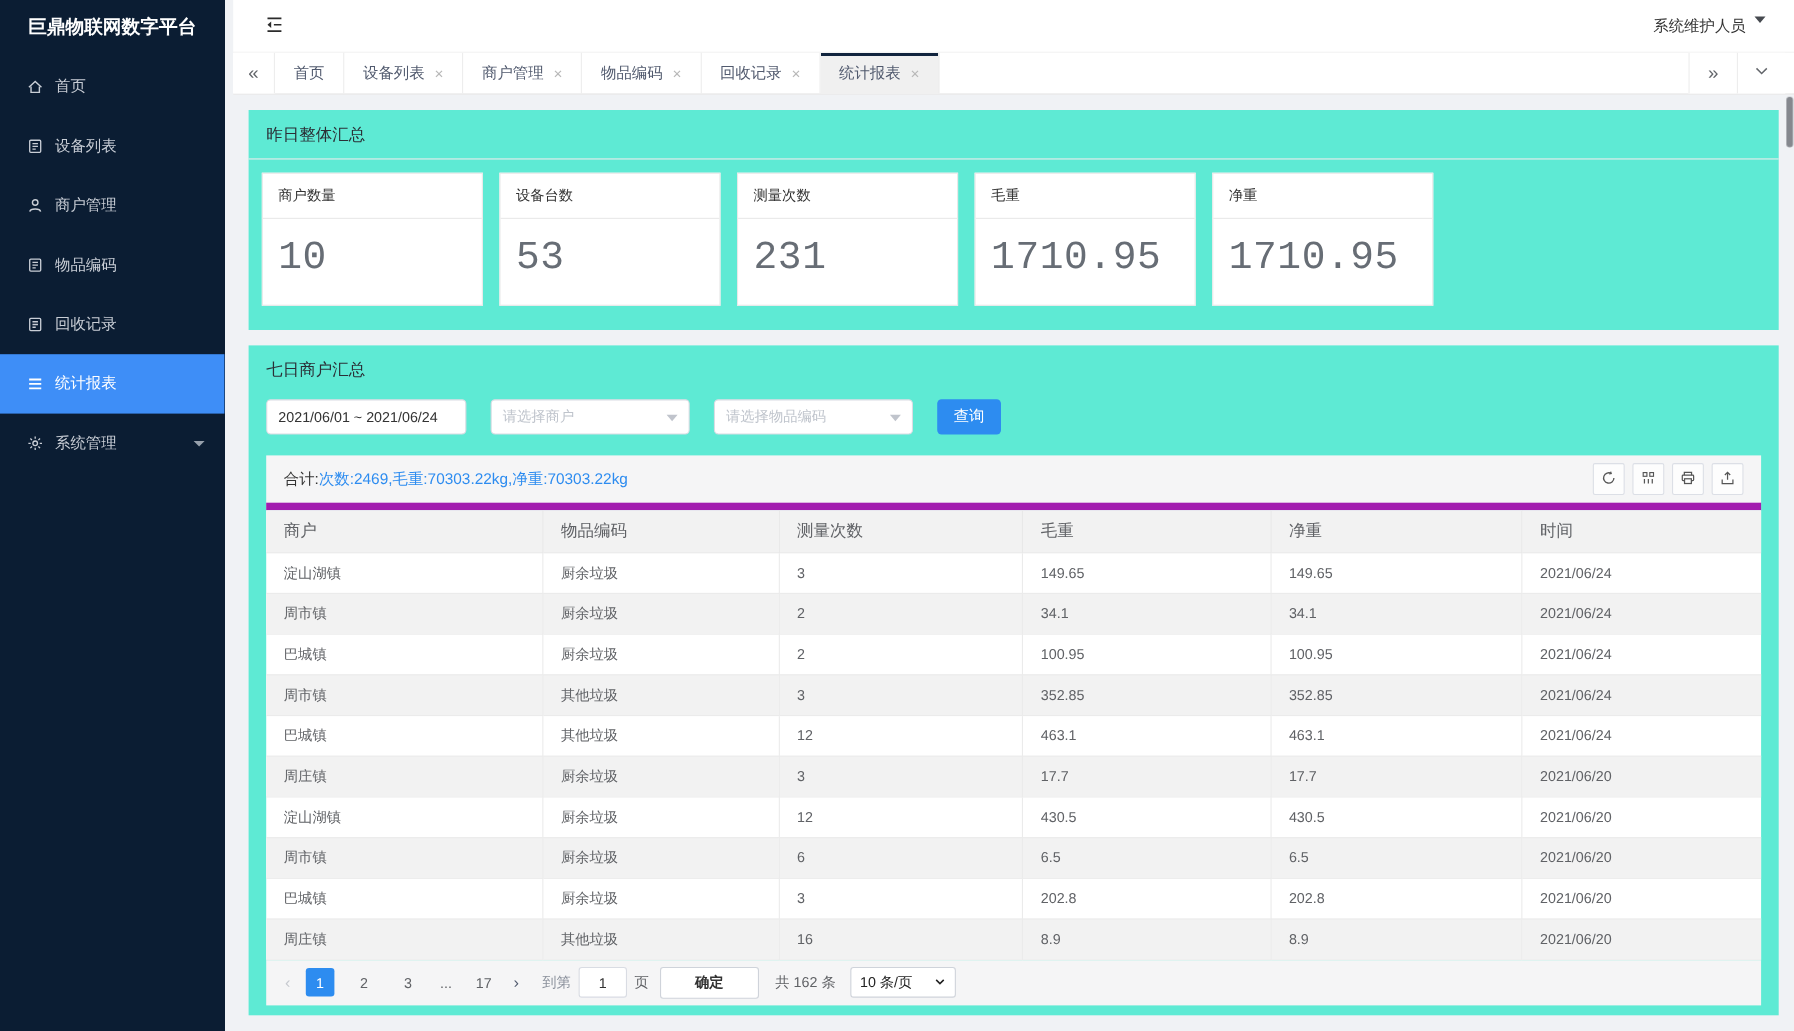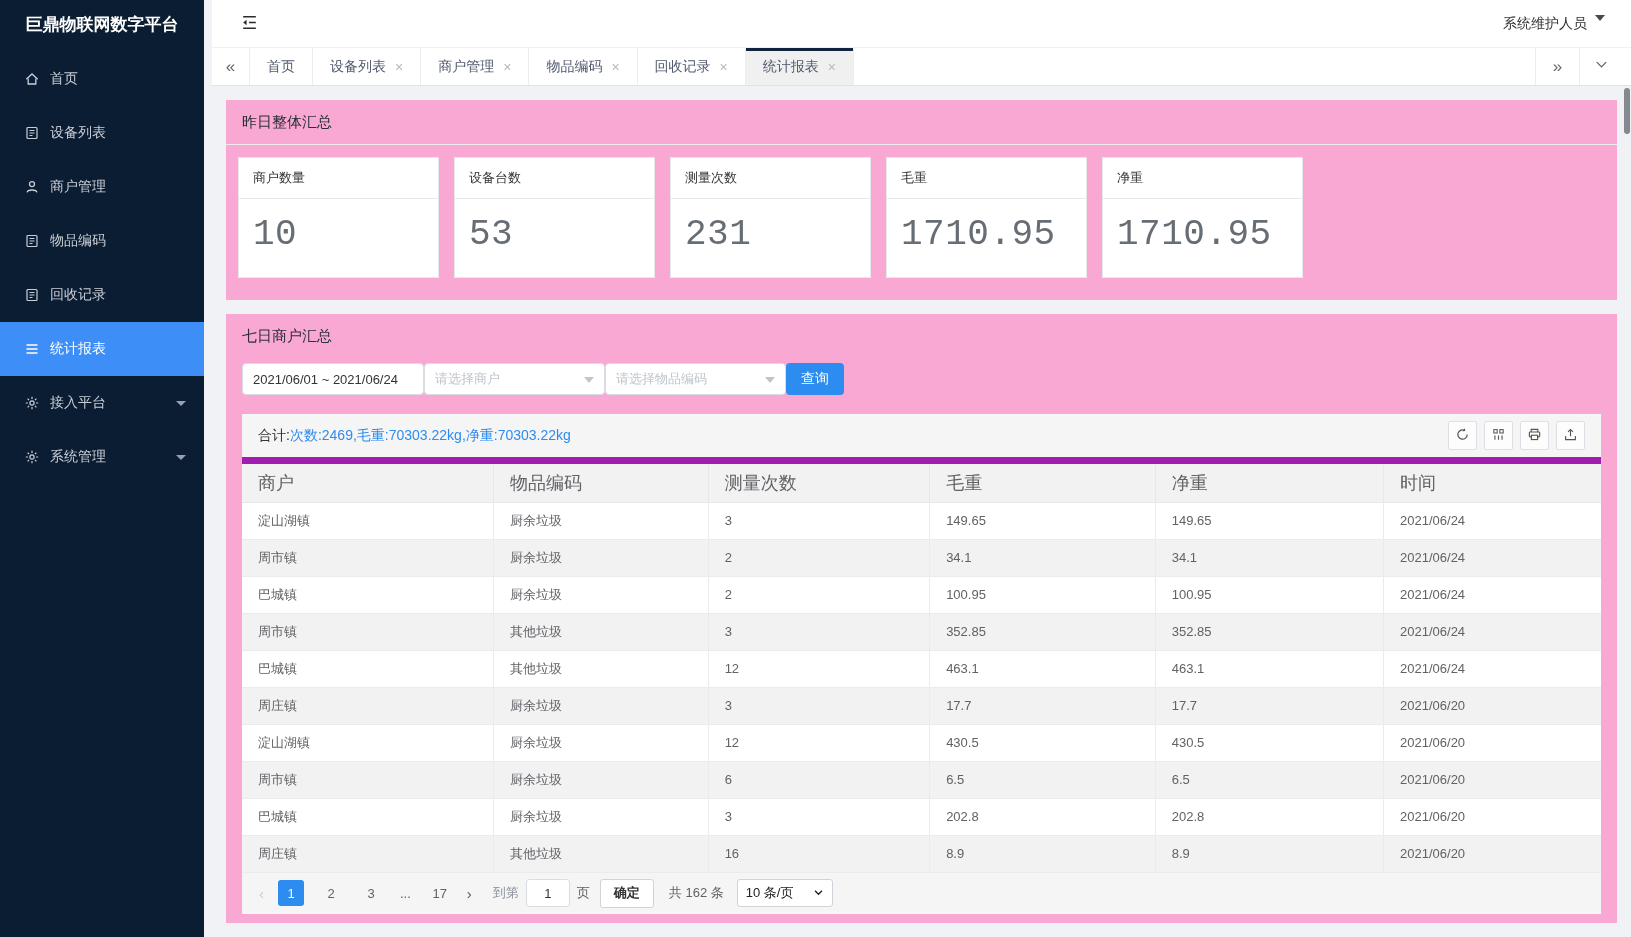--- a/index.html
+++ b/index.html
@@ -30,61 +30,61 @@
   .tab-list { display:flex; align-items:stretch; }
   .tab { display:flex; align-items:center; gap:9px; padding:0 17px; font-size:14px; color:#515a6e; border-right:1px solid #ededed; cursor:pointer; white-space:nowrap; }
   .tab.active { background:#f0f0f0; box-shadow:inset 0 3px 0 0 #11243e; }
   .tab-close { color:#b8b8b8; font-size:14px; line-height:1; }
   .tab-spacer { flex:1; }
   .tab-nav.right { width:44px; border-left:1px solid #ededed; border-right:none; }
   .tab-nav.right svg { width:15px; height:15px; }
 
   
   .content { flex:1; padding:14px; overflow:hidden; display:flex; flex-direction:column; }
-  .card { background:#f9a8d4; }
+  .card { background:#5eead4; }
   .card-title { padding:13px 16px 12px; font-size:15px; color:#2b2f36; }
   .summary-card { margin-bottom:14px; flex:none; }
   .summary-card .card-title { border-bottom:1px solid #ececec; }
   .stats-row { display:flex; gap:15px; padding:12px 12px 22px;font-family:Liberation Mono, monospace; }
   .stat-card { width:201px; border:1px solid #e8e8e8; background:#fff; }
   .stat-label { padding:11px 14px; font-size:13px; color:#333; border-bottom:1px solid #e8e8e8; }
   .stat-value { padding:15px 14px 22px; font-size:36px; color:#676d75; letter-spacing:.5px; }
 
   .report-card { flex:1; display:flex; flex-direction:column; overflow:hidden; }
-  .filter-row { display:flex; align-items:flex-start; padding:5px 16px 16px; }
+  .filter-row { display:flex; align-items:flex-start; gap:22px; padding:5px 16px 16px; }
   .date-input { width:182px; height:32px; border:1px solid #d9dce3; border-radius:4px; padding:0 10px; font-size:13px; color:#333; background:#fff; font-family:inherit; }
   .select { width:181px; height:32px; border:1px solid #d9dce3; border-radius:4px; padding:0 26px 0 10px; font-size:13px; color:#bfc4cc; display:flex; align-items:center; position:relative; background:#fff; cursor:pointer; }
   .select-caret { position:absolute; right:10px; top:13px; width:0; height:0; border-left:5px solid transparent; border-right:5px solid transparent; border-top:6px solid #c0c4cc; }
   .search-btn { height:32px; padding:0 15px; background:#2d8cf0; color:#fff; border:none; border-radius:4px; font-size:14px; cursor:pointer; font-family:inherit; }
 
   .table-panel { margin:3px 16px 0; flex:none; }
   .panel-toolbar { background:#f5f5f6; height:50px; padding:0 16px; display:flex; align-items:center; justify-content:space-between; border-bottom:7px solid #a21caf; }
   .totals { font-size:14px; color:#333; }
   .totals .blue { color:#2d8cf0; }
   .tool-btns { display:flex; gap:7px; }
   .tool-btn { width:29px; height:29px; border:1px solid #dcdfe6; border-radius:2px; background:#fdfdfd; display:flex; align-items:center; justify-content:center; cursor:pointer; color:#555; }
   .tool-btn svg { width:15px; height:15px; }
 
   table { width:100%; border-collapse:collapse; table-layout:fixed; background:#fff; }
-  thead th { background:#f2f2f2; font-weight:400; text-align:left; font-size:18px; color:#606266; height:38px; padding:0 16px; border-bottom:1px solid #e8e8e8; border-right:1px solid #e8e8e8; }
+  thead th { background:#f2f2f2; font-weight:400; text-align:left; font-size:15px; color:#606266; height:38px; padding:0 16px; border-bottom:1px solid #e8e8e8; border-right:1px solid #e8e8e8; }
   tbody td { height:37px; padding:0 16px; font-size:13px; color:#606266; border-bottom:1px solid #ebebeb; border-right:1px solid #ebebeb; }
   thead th:last-child, tbody td:last-child { border-right:none; }
   tbody tr:nth-child(even) { background:#f2f2f2; }
   th:nth-child(1){width:18.5%} th:nth-child(2){width:15.8%} th:nth-child(3){width:16.3%}
   th:nth-child(4){width:16.6%} th:nth-child(5){width:16.8%}
 
   .panel-footer { background:#f5f5f6; height:41px; display:flex; align-items:center; padding:0 10px; gap:7px; font-size:13px; color:#606266; }
   .pg-arrow { padding:0 7px; font-size:15px; cursor:pointer; background:none; border:none; color:#515a6e; font-family:inherit; }
   .pg-arrow.disabled { color:#c6c9cf; cursor:default; }
   .pg-num { min-width:26px; height:26px; display:inline-flex; align-items:center; justify-content:center; border-radius:3px; cursor:pointer; padding:0 4px; }
   .pg-num.active { background:#2d8cf0; color:#fff; }
   .pg-ellipsis { padding:0 2px; color:#606266; }
   .jump-label { margin-left:7px; color:#8b919c; }
   .jump-input { width:44px; height:28px; border:1px solid #d9dce3; border-radius:3px; text-align:center; font-size:13px; color:#333; background:#fff; font-family:inherit; }
-  .confirm-btn { height:29px; padding:0 13px; border:1px solid #cfd3da; background:#fff; border-radius:3px; font-size:13px; font-weight:bold; color:#333; margin-left:3px; cursor:pointer; font-family:inherit; }
+  .confirm-btn { height:29px; padding:0 31px; border:1px solid #cfd3da; background:#fff; border-radius:3px; font-size:13px; font-weight:bold; color:#333; margin-left:3px; cursor:pointer; font-family:inherit; }
   .total-text { margin-left:8px; }
   .size-select { height:28px; border:1px solid #cfd3da; background:#fff; display:flex; align-items:center; gap:20px; padding:0 8px; border-radius:3px; margin-left:6px; cursor:pointer; color:#222; }
   .size-select svg { width:11px; height:11px; }
 
   .scroll-thumb { position:fixed; right:1px; top:88px; width:6px; height:46px; border-radius:3px; background:#85888e; z-index:9; }
 </style>
 </head>
 <body>
 
 <div class="sidebar">
@@ -135,30 +135,20 @@
         </span>
         <span class="slabel">回收记录</span>
       </div>
       <div class="side-item active">
         <span class="sicon">
           <svg viewBox="0 0 16 16">
             <path d="M2.5 4h11M2.5 8h11M2.5 12h11" stroke="currentColor" stroke-width="1.6" fill="none"></path>
           </svg>
         </span>
         <span class="slabel">统计报表</span>
-      </div>
-      <div class="side-item">
-        <span class="sicon">
-          <svg viewBox="0 0 16 16">
-            <circle cx="8" cy="8" r="2.1" fill="none" stroke="currentColor" stroke-width="1.2"></circle>
-            <path d="M8 1.8v2.1M8 12.1v2.1M1.8 8h2.1M12.1 8h2.1M3.6 3.6l1.5 1.5M10.9 10.9l1.5 1.5M12.4 3.6l-1.5 1.5M5.1 10.9l-1.5 1.5" stroke="currentColor" stroke-width="1.2" fill="none"></path>
-          </svg>
-        </span>
-        <span class="slabel">接入平台</span>
-        <span class="caret-down"></span>
       </div>
       <div class="side-item">
         <span class="sicon">
           <svg viewBox="0 0 16 16">
             <circle cx="8" cy="8" r="2.1" fill="none" stroke="currentColor" stroke-width="1.2"></circle>
             <path d="M8 1.8v2.1M8 12.1v2.1M1.8 8h2.1M12.1 8h2.1M3.6 3.6l1.5 1.5M10.9 10.9l1.5 1.5M12.4 3.6l-1.5 1.5M5.1 10.9l-1.5 1.5" stroke="currentColor" stroke-width="1.2" fill="none"></path>
           </svg>
         </span>
         <span class="slabel">系统管理</span>
         <span class="caret-down"></span>

